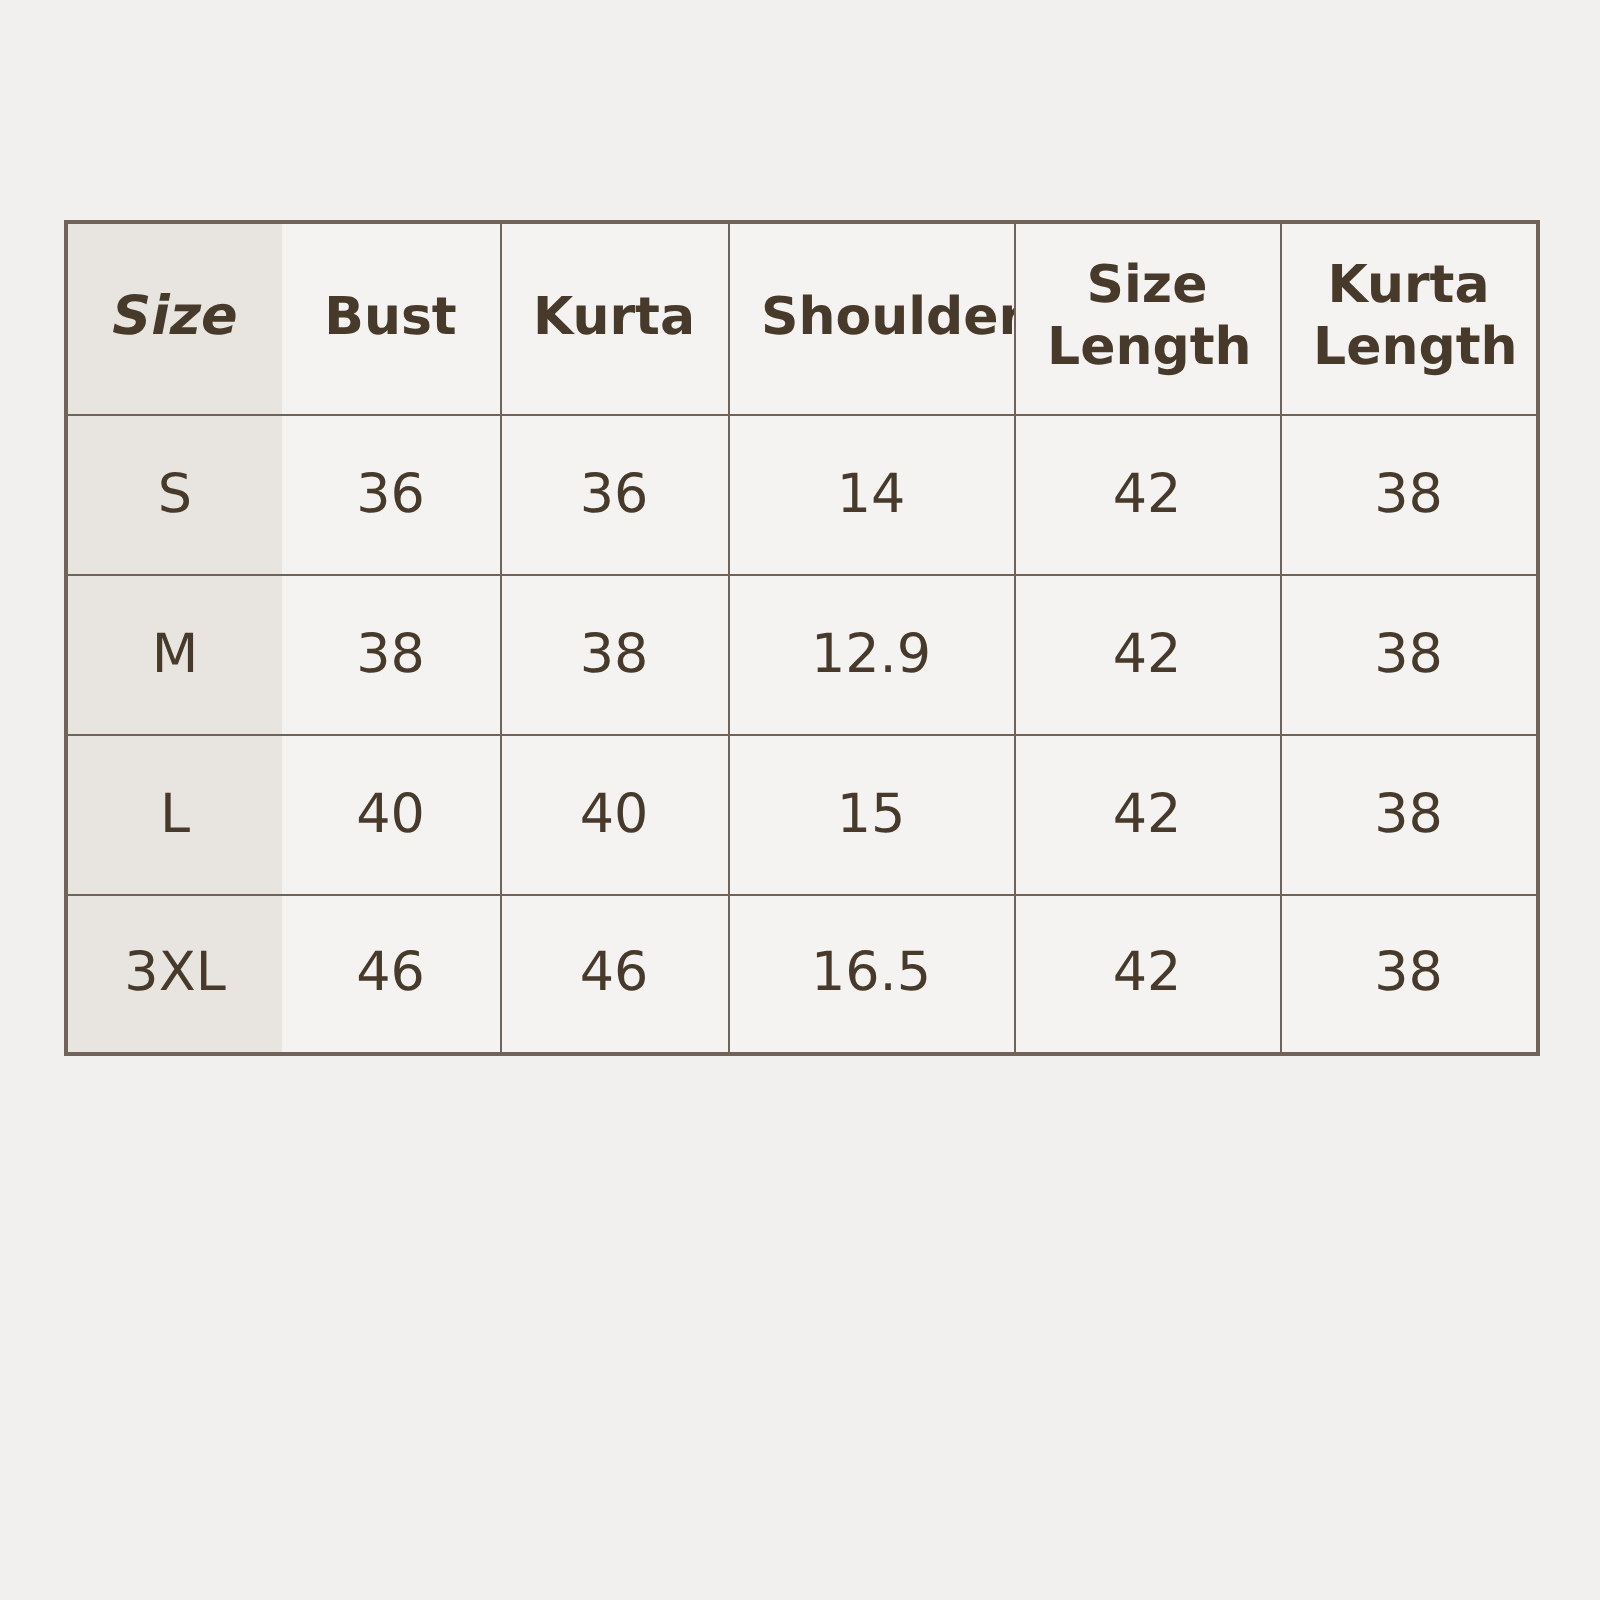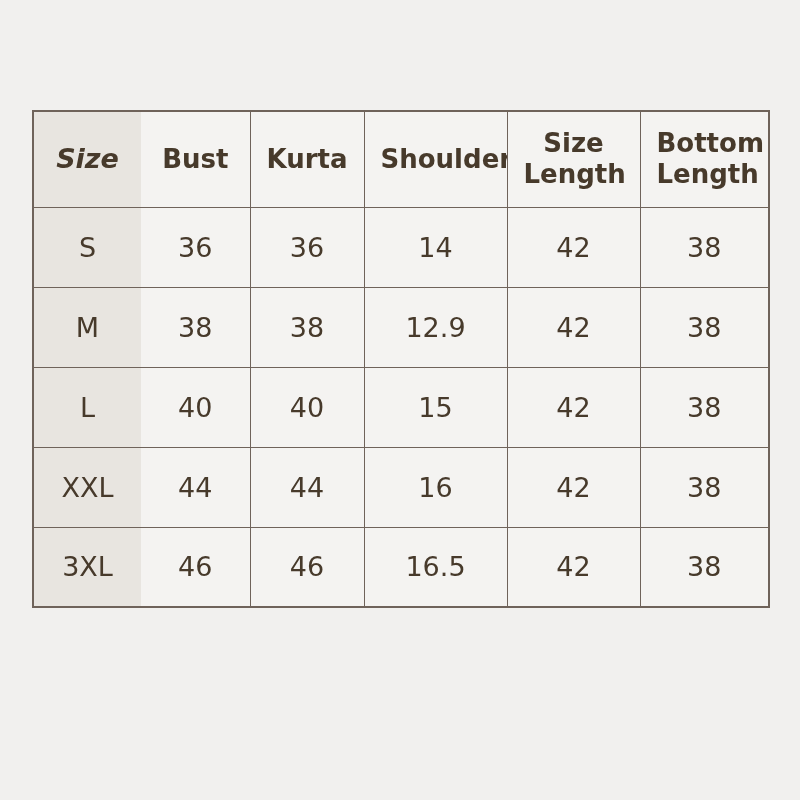--- a/index.html
+++ b/index.html
@@ -71,21 +71,21 @@
       <col style="width:133px">
       <col style="width:129px">
     </colgroup>
     <tbody>
       <tr class="header-row">
         <th class="col-size">Size</th>
         <th>Bust</th>
         <th>Kurta</th>
         <th>Shoulder</th>
         <th>Size Length</th>
-        <th>Bottom Length</th>
+        <th>Kurta Length</th>
       </tr>
 
       <tr class="data-row">
         <td class="col-size">S</td>
         <td>36</td>
         <td>36</td>
         <td>14</td>
         <td>42</td>
         <td>38</td>
       </tr>
@@ -102,28 +102,20 @@
       <tr class="data-row">
         <td class="col-size">L</td>
         <td>40</td>
         <td>40</td>
         <td>15</td>
         <td>42</td>
         <td>38</td>
       </tr>
 
 
-      <tr class="data-row">
-        <td class="col-size">XXL</td>
-        <td>44</td>
-        <td>44</td>
-        <td>16</td>
-        <td>42</td>
-        <td>38</td>
-      </tr>
 
       <tr class="data-row">
         <td class="col-size">3XL</td>
         <td>46</td>
         <td>46</td>
         <td>16.5</td>
         <td>42</td>
         <td>38</td>
       </tr>
     </tbody>

